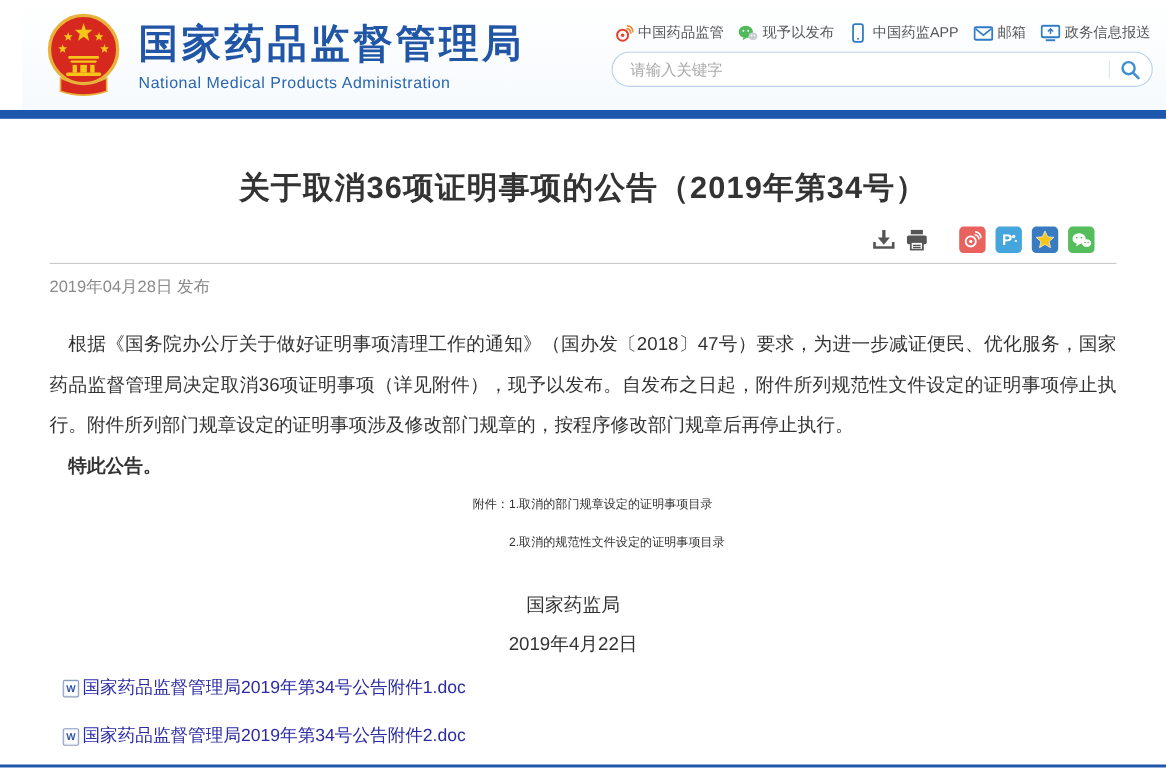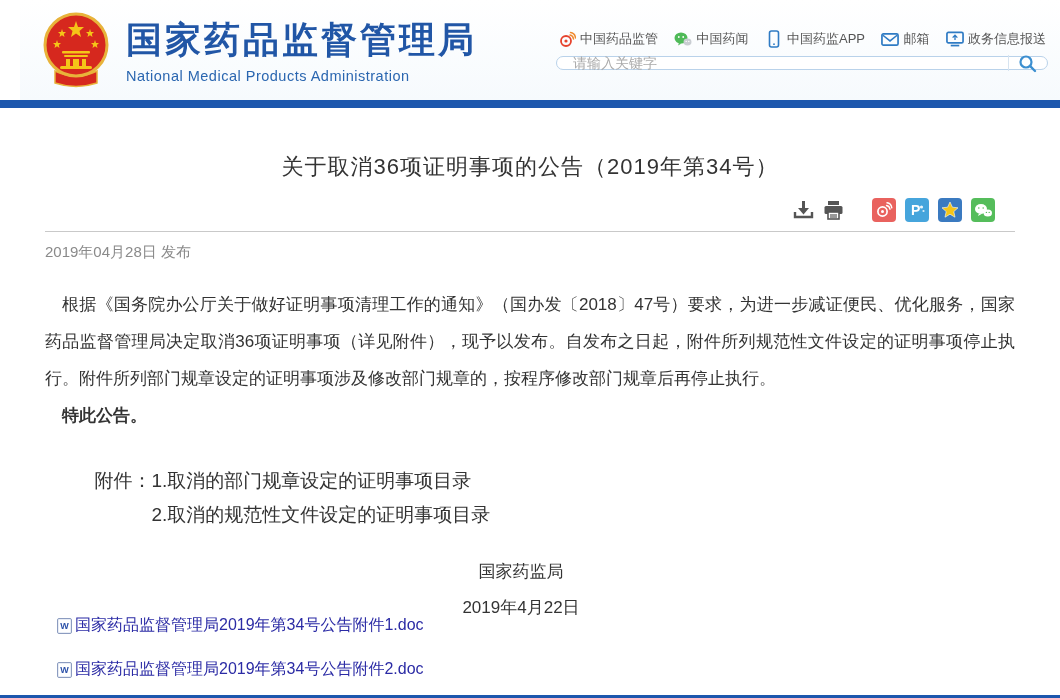--- a/index.html
+++ b/index.html
@@ -17,53 +17,53 @@
   .brand-text{ margin-left:14px; }
   .brand-cn{ font-size:36px; font-weight:bold; color:#2156a6; letter-spacing:3px; }
   .brand-en{ font-size:14.5px; color:#2a66b0; margin-top:3px; letter-spacing:0.5px; }
 
   .header-right{ width:492px; display:flex; flex-direction:column; align-items:stretch; }
   .quick-links{ display:flex; align-items:center; justify-content:space-between;
                 font-size:13px; color:#555; margin-bottom:8px; padding:0 2px; }
   .qlink{ display:flex; align-items:center; gap:4px; cursor:pointer; white-space:nowrap; }
   .qicon{ display:inline-flex; width:18px; height:18px; align-items:center; justify-content:center; }
 
-  .search-box{ height:14px; border:1px solid #b9d2ea; border-radius:16px;
+  .search-box{ height:32px; border:1px solid #b9d2ea; border-radius:16px;
                background:#fff; display:flex; align-items:center; padding:0 10px 0 16px; }
   .search-input{ flex:1; border:none; outline:none; font-size:14px; color:#333;
                  background:transparent; font-family:inherit; }
   .search-input::placeholder{ color:#aaa; }
   .search-sep{ width:1px; height:16px; background:#d7e4f0; margin-right:9px; }
   .search-btn{ background:none; border:none; cursor:pointer; display:flex; align-items:center; }
 
   
   .blue-bar{ height:8px; background:#1d57ad; }
 
   
   .article{ padding:0 45px; position:relative; }
-  .article-title{ text-align:center; font-size:22px; font-weight:normal; color:#333;
+  .article-title{ text-align:center; font-size:28px; font-weight:bold; color:#333;
                   margin-top:44px; letter-spacing:1px; }
 
   .toolbar{ display:flex; justify-content:flex-end; align-items:center; gap:9px;
             margin-top:16px; padding-right:20px; }
   .tool-btn{ background:none; border:none; cursor:pointer; display:flex; align-items:center; }
   .share-sq{ width:24px; height:24px; border-radius:4px; border:none; cursor:pointer;
              display:flex; align-items:center; justify-content:center; margin-left:0; }
   .share-gap{ width:10px; }
 
   .rule{ border:none; border-top:1px solid #c9c9c9; margin-top:9px; }
   .pub-date{ text-align:left; font-size:15px; color:#8a8a8a; margin-top:11px; padding-right:18px; }
 
   .body-text{ margin-top:24px; font-size:17px; line-height:37px; color:#333;
               text-align:justify; }
   .body-text p{ text-indent:1em; }
   .p-notice{ margin-top:0;font-weight:bold; }
 
-  .attach-note{ display:flex; margin-top:30px; margin-left:2.6em;
-                font-size:19px; line-height:34px; color:#333; }
+  .attach-note{ display:flex; margin-left:2.6em;
+                font-size:11px; line-height:34px; color:#333;justify-content:center; }
   .attach-note-label{ white-space:nowrap; }
   .attach-note-items{ list-style:none; }
 
   .signature{ text-align:center; font-size:17px; color:#333; margin-top:22px; padding-right:18px; }
   .signature .sig-org{ line-height:36px; }
   .signature .sig-date{ line-height:36px; }
 
   .attachments{ position:absolute; left:57px; top:615px; }
   .attachment-link{ display:flex; align-items:center; gap:3px; text-decoration:none;
                     color:#2b2ba5; font-size:16px; margin-bottom:23px; cursor:pointer; }
@@ -128,21 +128,21 @@
             <svg width="18" height="16" viewBox="0 0 18 16">
               <ellipse cx="7" cy="7" rx="6.5" ry="5.5" fill="#4fba58"></ellipse>
               <circle cx="4.8" cy="6" r="0.9" fill="#fff"></circle>
               <circle cx="9.2" cy="6" r="0.9" fill="#fff"></circle>
               <path d="M5,12 L4,14.5 L7.5,12.6 Z" fill="#4fba58"></path>
               <ellipse cx="13.5" cy="11" rx="4" ry="3.4" fill="#c9cdd2"></ellipse>
               <circle cx="12.2" cy="10.4" r="0.7" fill="#fff"></circle>
               <circle cx="14.8" cy="10.4" r="0.7" fill="#fff"></circle>
             </svg>
           </span>
-          <span>中国药闻</span>
+          <span>现予以发布</span>
         </span>
         <span class="qlink">
           <span class="qicon">
             <svg width="12" height="18" viewBox="0 0 12 18">
               <rect x="1.5" y="1" width="9" height="16" rx="2" fill="none" stroke="#2f7bc4" stroke-width="1.6"></rect>
               <circle cx="6" cy="14.2" r="0.9" fill="#2f7bc4"></circle>
             </svg>
           </span>
           <span>中国药监APP</span>
         </span>

